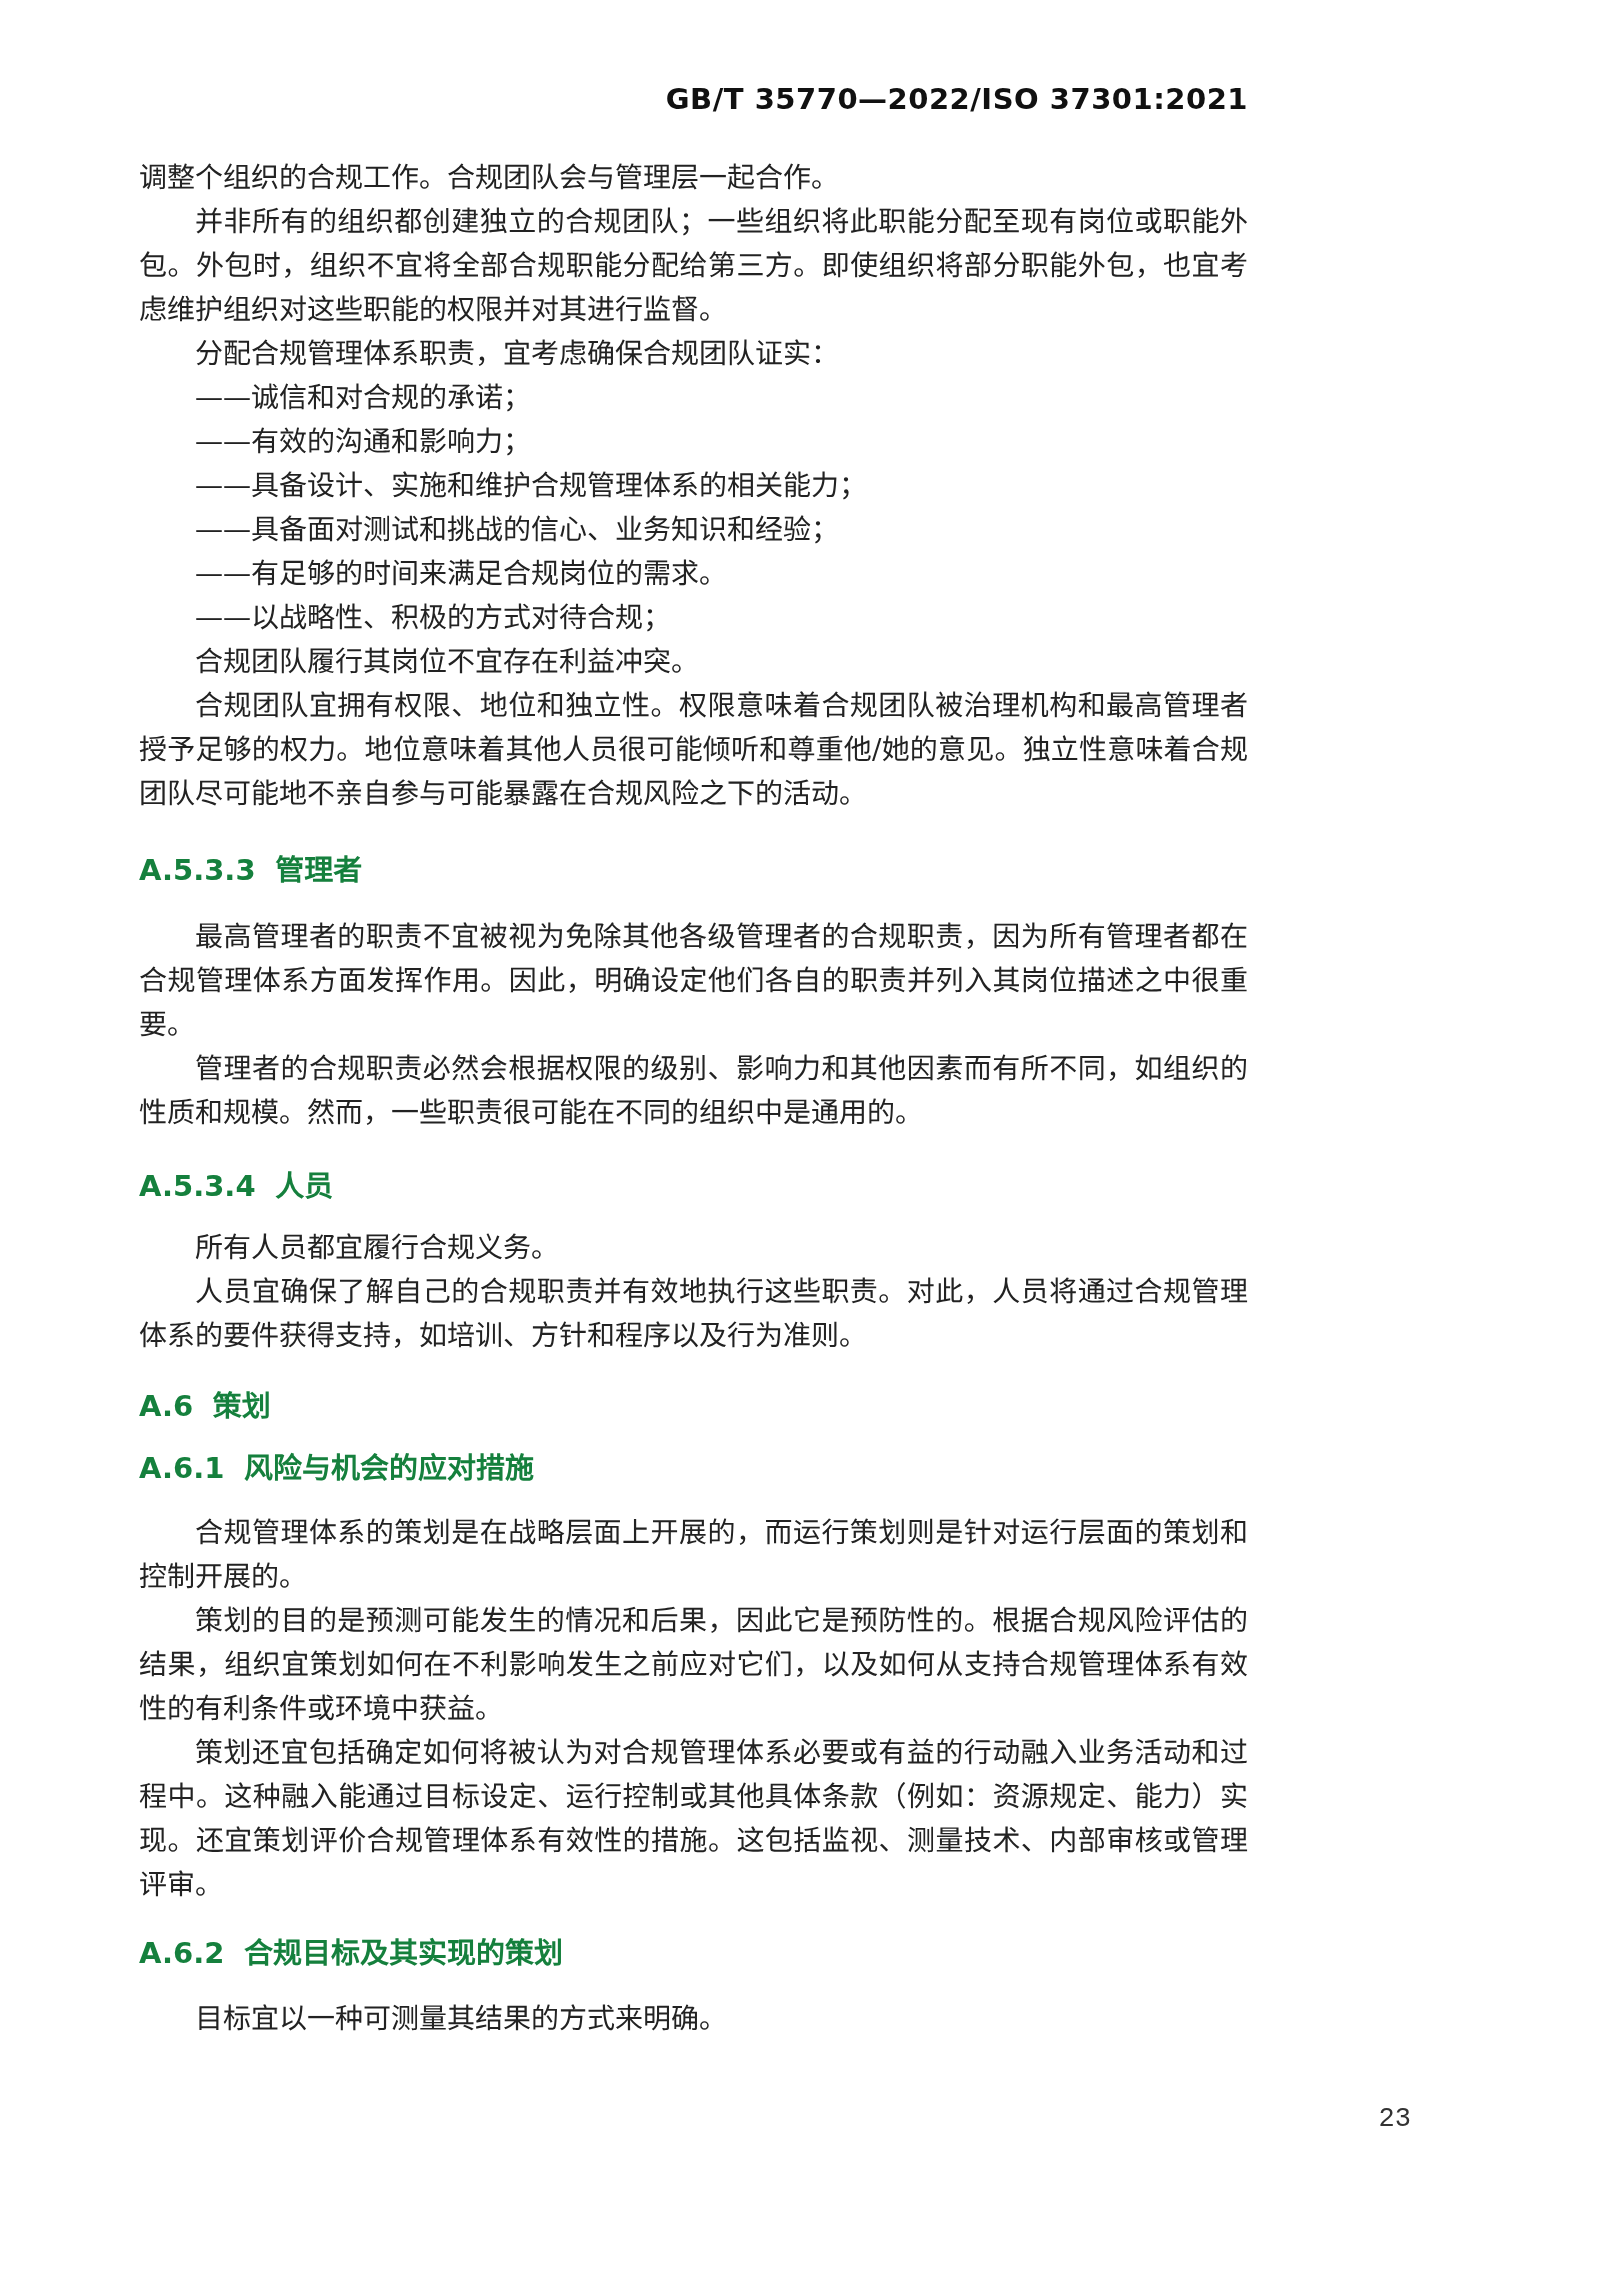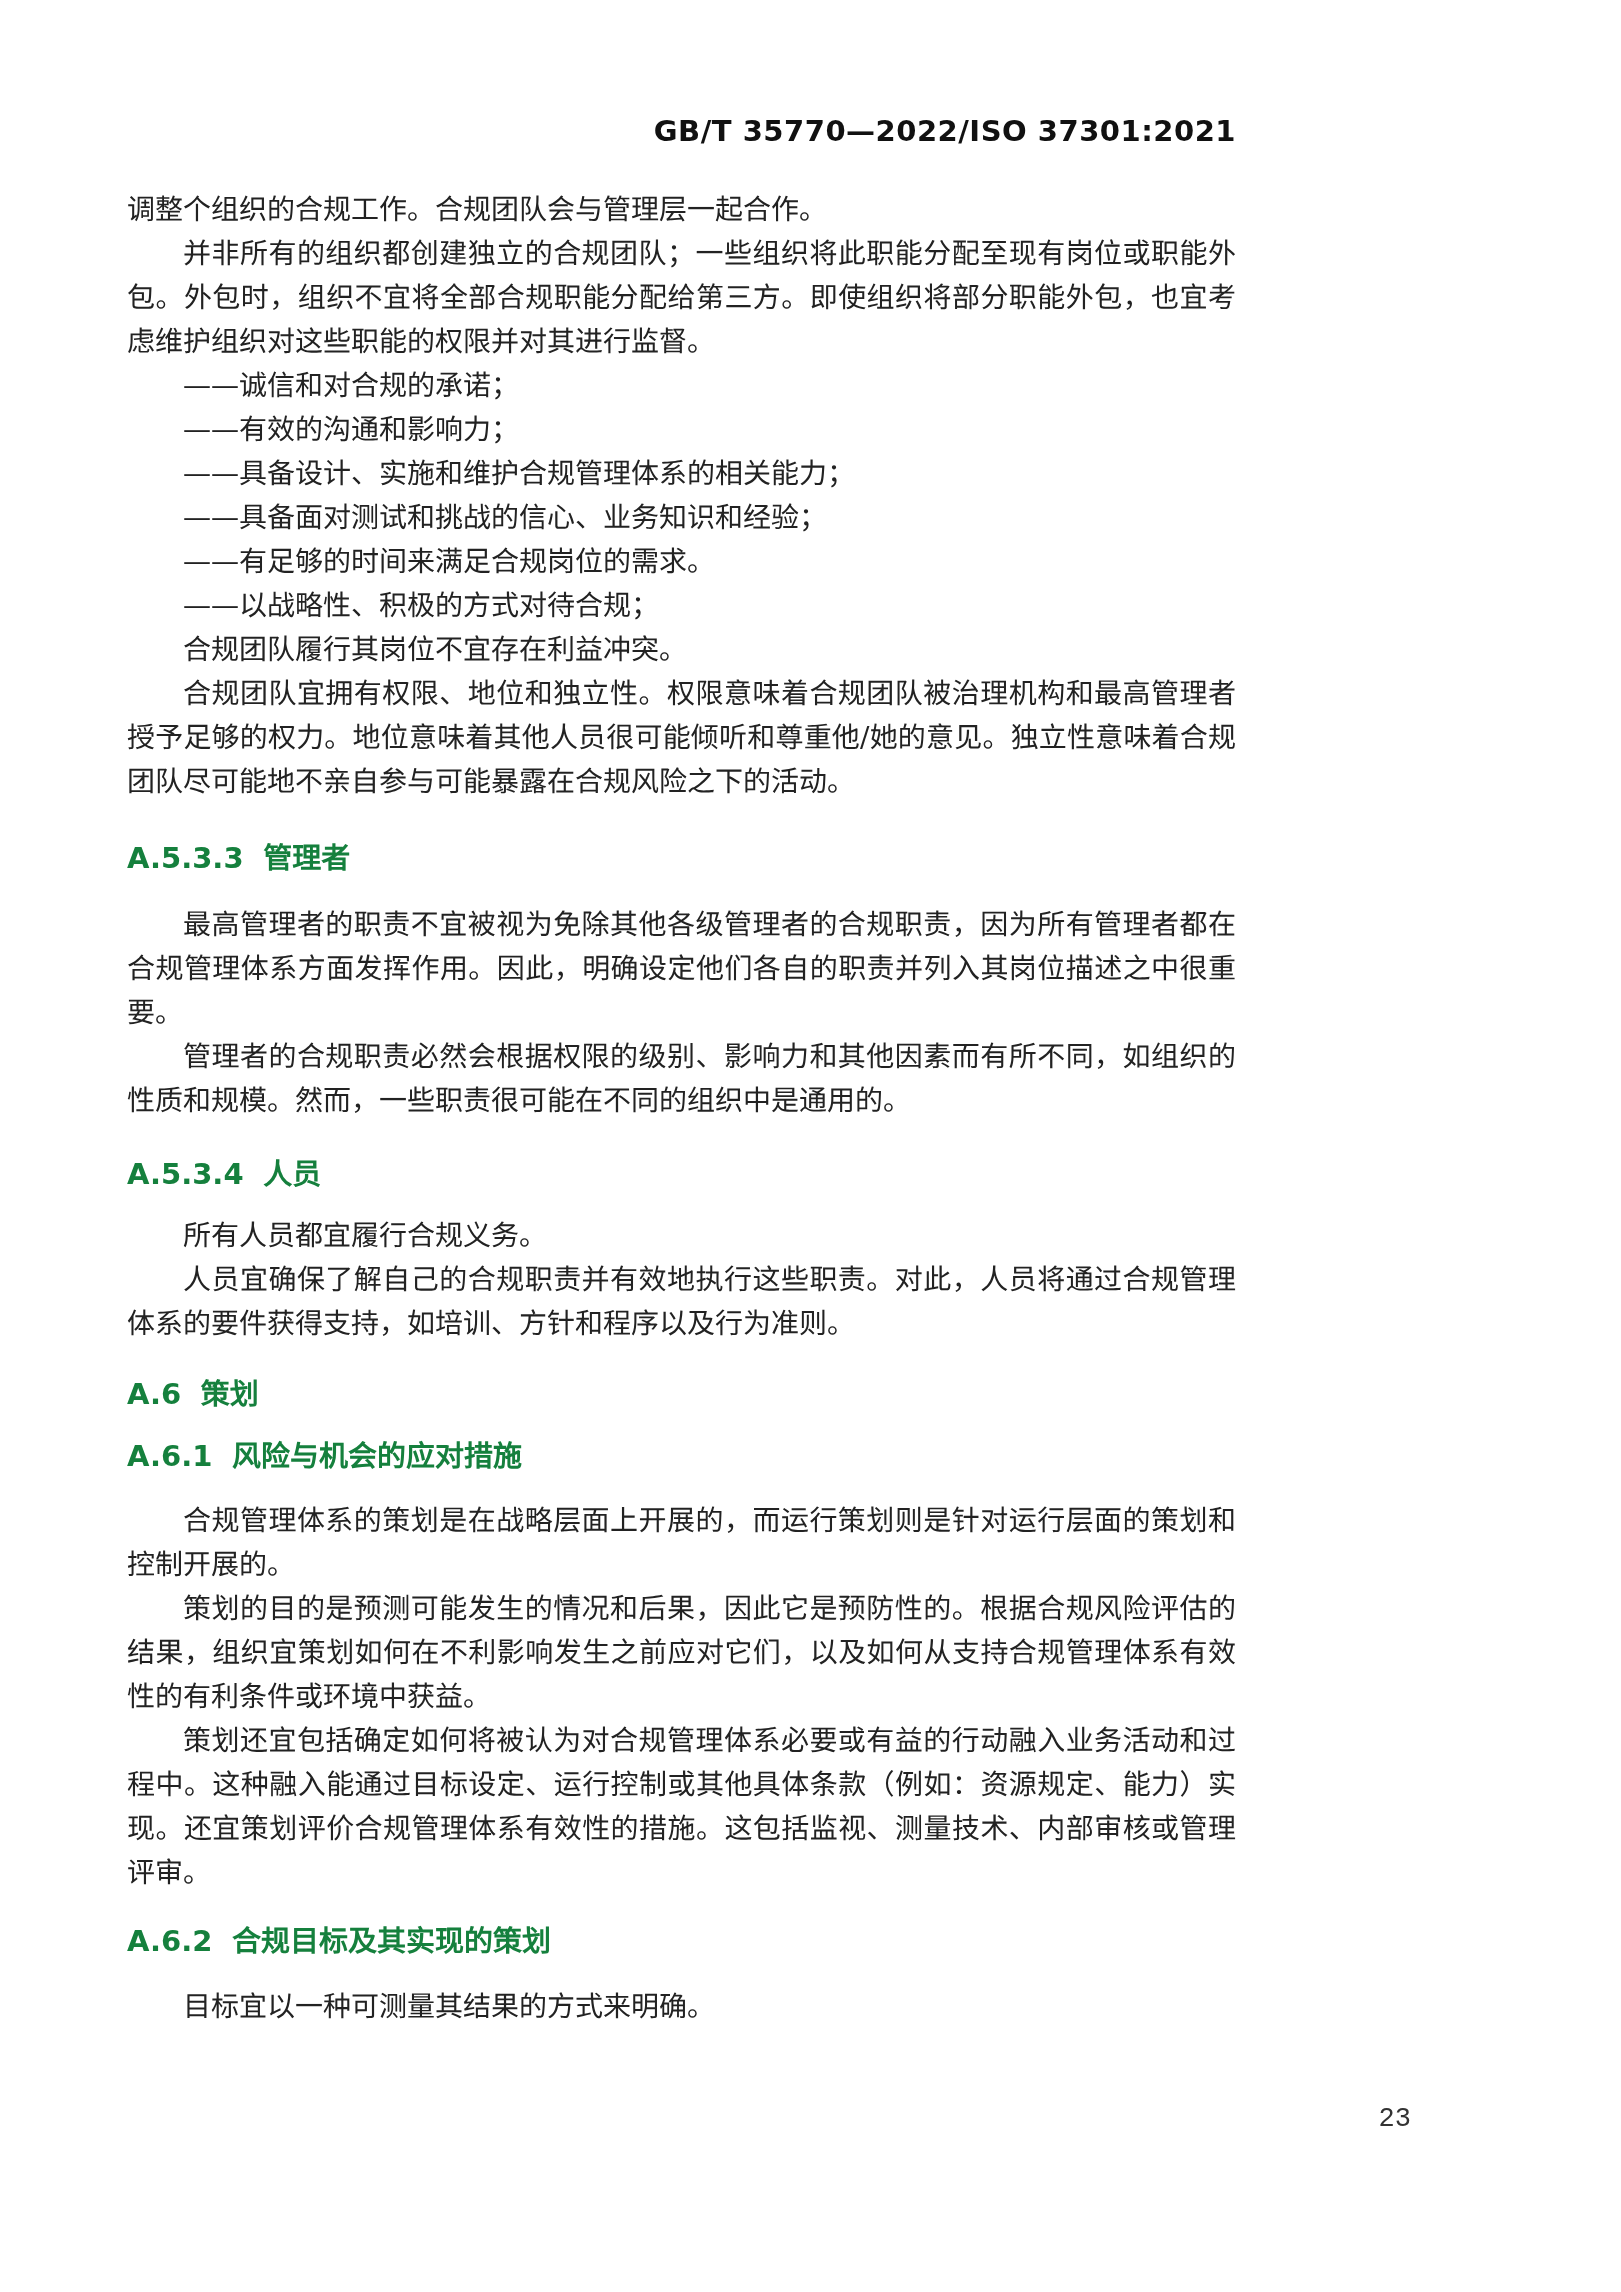--- a/index.html
+++ b/index.html
@@ -12,21 +12,22 @@
     height: 2293px;
     position: relative;
     overflow: hidden;
     color: #1e1e1e;
     font-family: "DejaVu Serif", "Liberation Serif", serif;
   }
   .page {
     box-sizing: border-box;
     width: 1395px;
     height: 2293px;
-    padding: 115px 159px 0 127px;
+    padding: 83px 159px 0 127px;
+    margin-left: 12px;
   }
   .page-header {
     text-align: right;
     font-family: "DejaVu Sans", "Liberation Sans", sans-serif;
     font-weight: bold;
     font-size: 29px;
     line-height: 32px;
     letter-spacing: 0.5px;
     color: #111;
     margin: 0 0 41px 0;
@@ -82,20 +83,21 @@
 <div class="page">
 
   <div class="page-header">GB/T 35770—2022/ISO 37301:2021</div>
 
   <div class="body-text">
 
     <p class="para-flush">调整个组织的合规工作。合规团队会与管理层一起合作。</p>
 
     <p class="para">并非所有的组织都创建独立的合规团队；一些组织将此职能分配至现有岗位或职能外包。外包时，组织不宜将全部合规职能分配给第三方。即使组织将部分职能外包，也宜考虑维护组织对这些职能的权限并对其进行监督。</p>
 
+    <p class="para">分配合规管理体系职责，宜考虑确保合规团队证实：</p>
 
     <p class="dash-item">——诚信和对合规的承诺；</p>
     <p class="dash-item">——有效的沟通和影响力；</p>
     <p class="dash-item">——具备设计、实施和维护合规管理体系的相关能力；</p>
     <p class="dash-item">——具备面对测试和挑战的信心、业务知识和经验；</p>
     <p class="dash-item">——有足够的时间来满足合规岗位的需求。</p>
     <p class="dash-item">——以战略性、积极的方式对待合规；</p>
 
     <p class="para">合规团队履行其岗位不宜存在利益冲突。</p>
 

